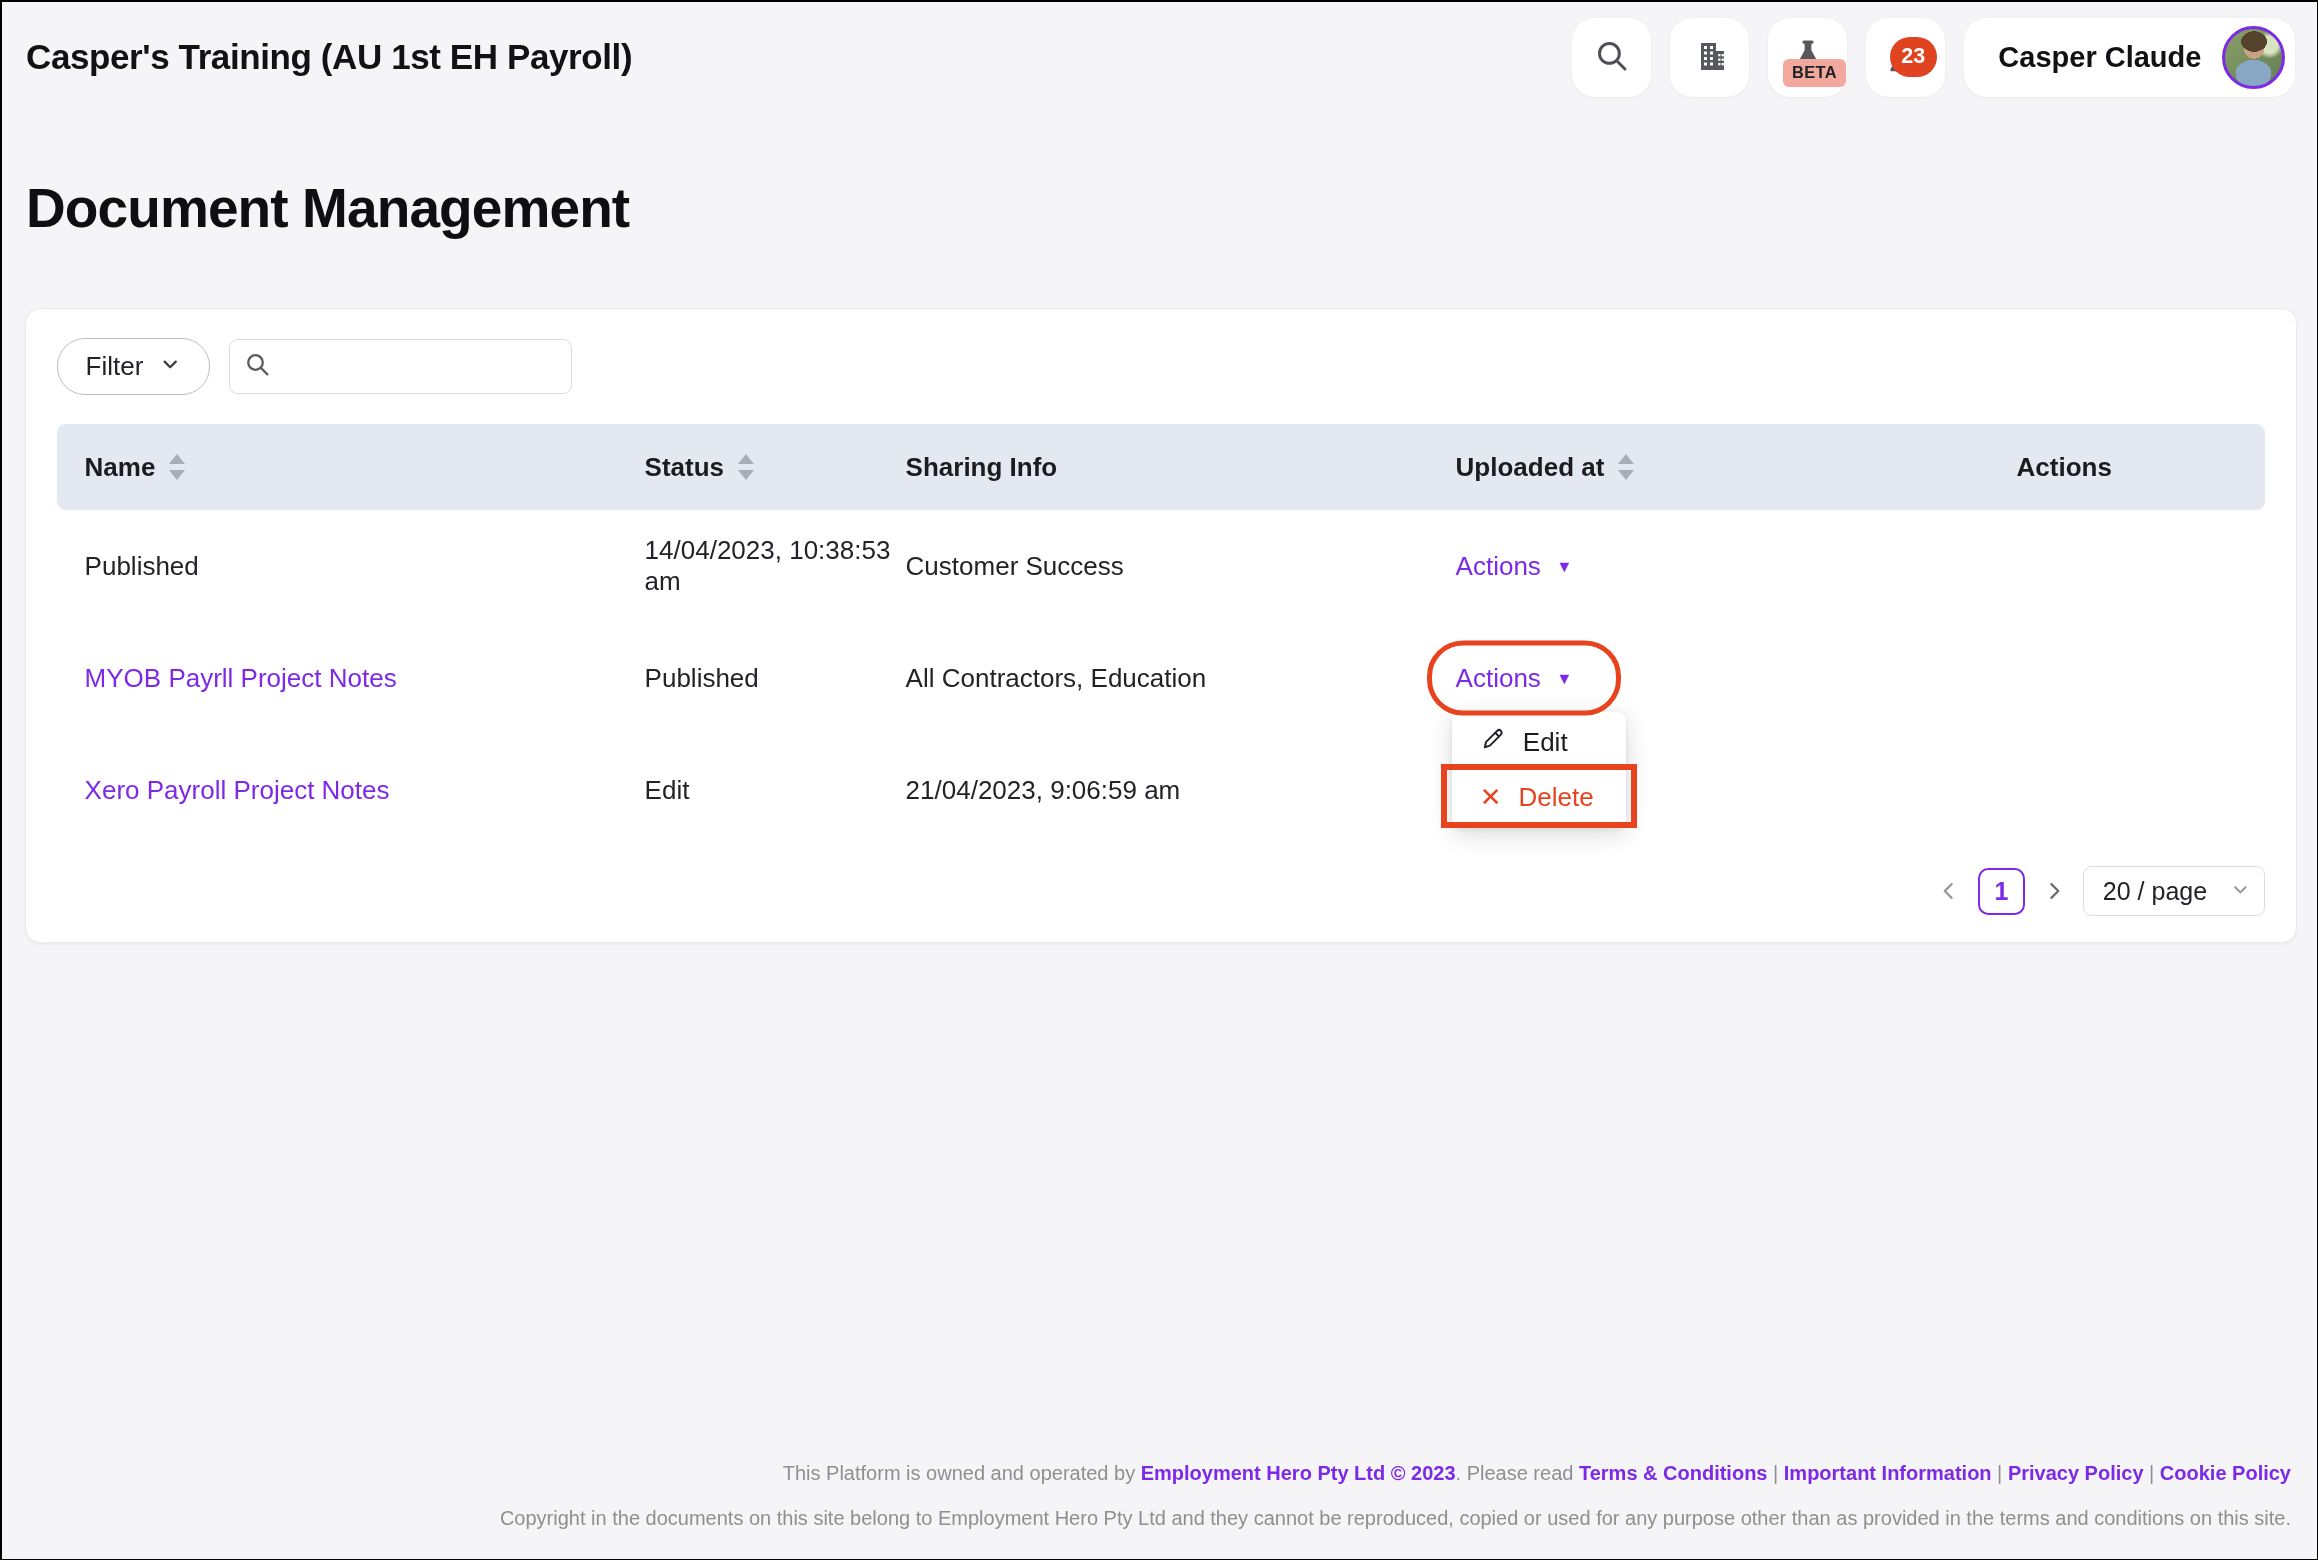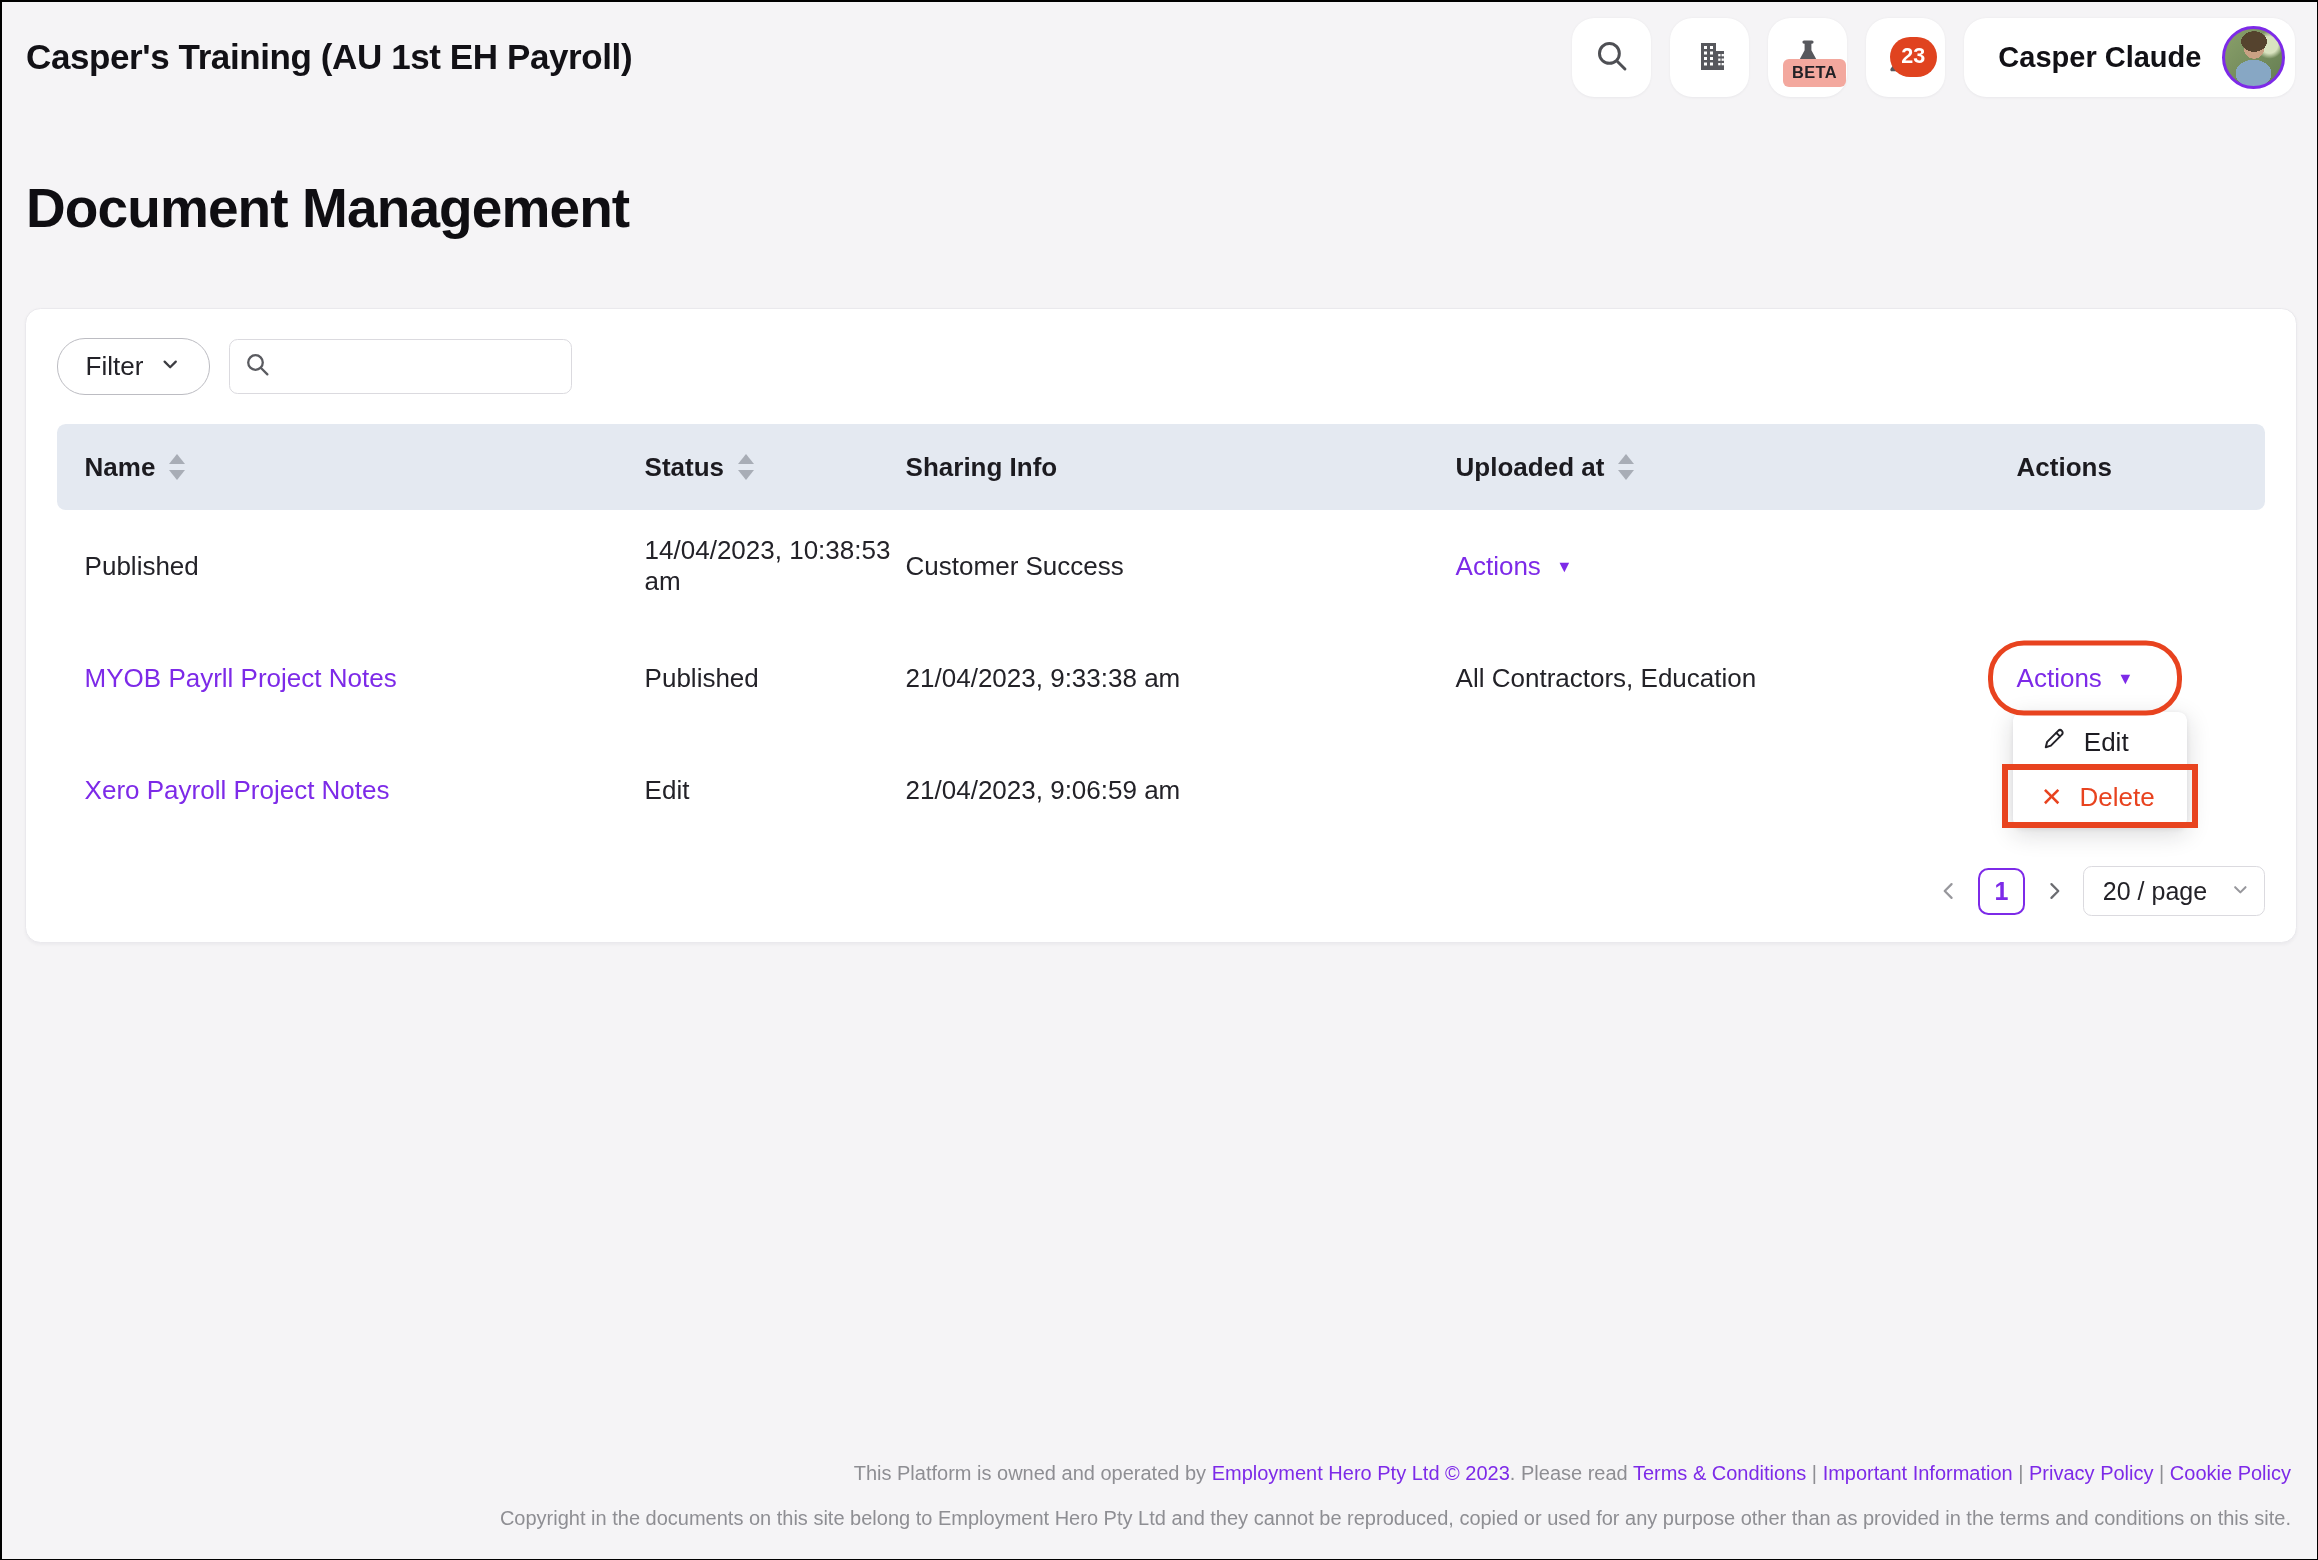--- a/index.html
+++ b/index.html
@@ -87,21 +87,21 @@
   .page-chevron{display:flex;align-items:center;justify-content:center;cursor:pointer;}
   .page-box{width:43px;height:43px;border:2.6px solid #7D2AE8;border-radius:10.3px;color:#7D2AE8;
     font-weight:bold;font-size:25px;display:flex;align-items:center;justify-content:center;cursor:pointer;}
   .page-size{height:48px;border:1.7px solid #DBDADF;border-radius:8.6px;background:#fff;
     display:flex;align-items:center;gap:22.4px;padding:0 13.8px 0 19px;font-size:25px;color:#232228;cursor:pointer;}
 
   
   .footer{position:absolute;right:26px;bottom:29px;text-align:right;font-size:20px;color:#8E8E93;}
   .footer .line{white-space:nowrap;}
   .footer .line + .line{margin-top:22.4px;}
-  .f-link{color:#7D2AE8;cursor:pointer;}
+  .f-link{color:#7D2AE8;cursor:pointer;font-weight:bold;}
 </style>
 </head>
 <body>
 
 <div class="screen">
 
   <div class="topbar">
     <div class="org-title">Casper's Training (AU 1st EH Payroll)</div>
     <div class="topbar-actions">
       <div class="icon-btn">
@@ -226,21 +226,20 @@
           <span class="actions-link">
             <span>Actions</span>
             <span class="caret">▼</span>
           </span>
         </div>
       </div>
 
       <div class="tr">
         <div><a class="doc-link">MYOB Payrll Project Notes</a></div>
         <div>Published</div>
-        <div>21/04/2023, 9:33:38 am</div>
         <div>All Contractors, Education</div>
         <div class="actions-cell">
           <span class="actions-link">
             <span>Actions</span>
             <span class="caret">▼</span>
           </span>
           <span class="ellipse-annotation"></span>
 
           <div class="dropdown">
             <div class="menu-item">

